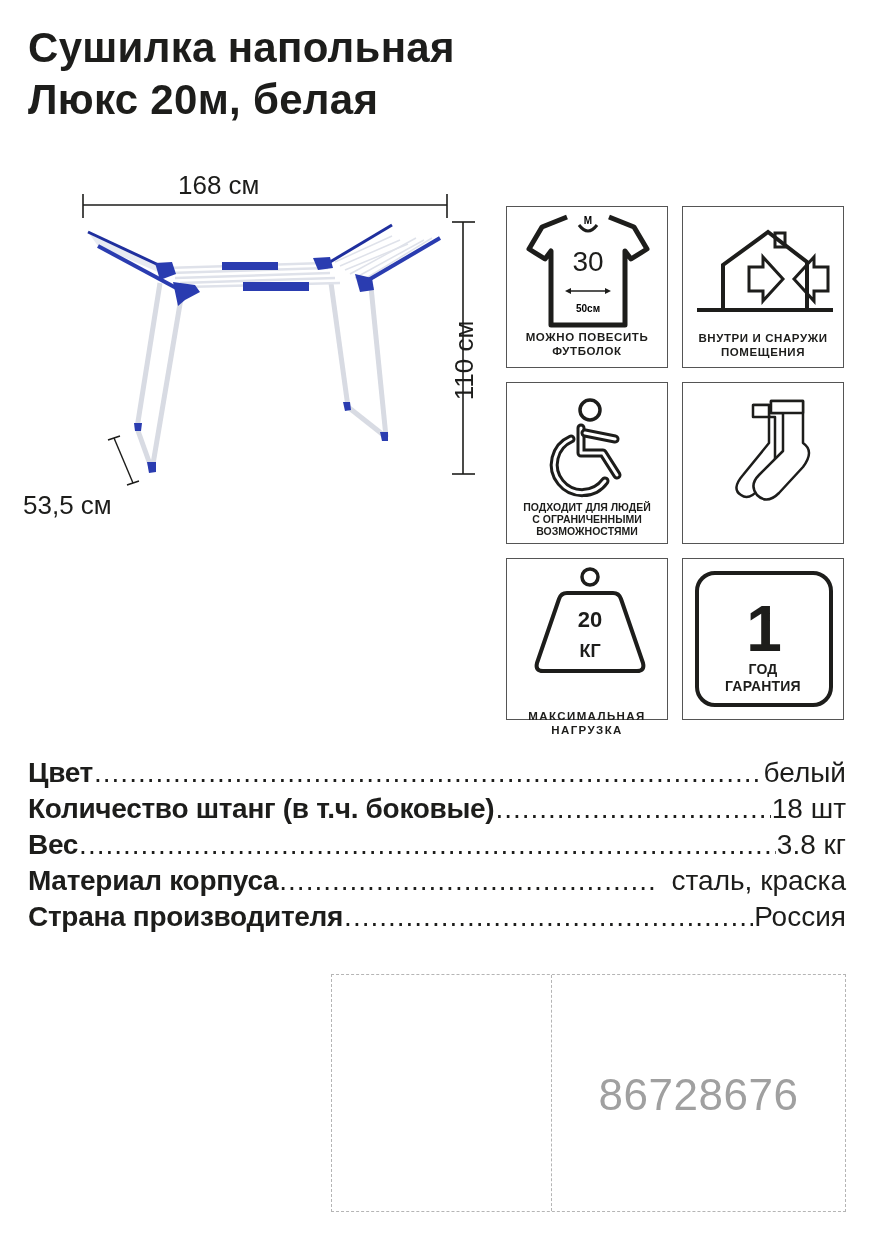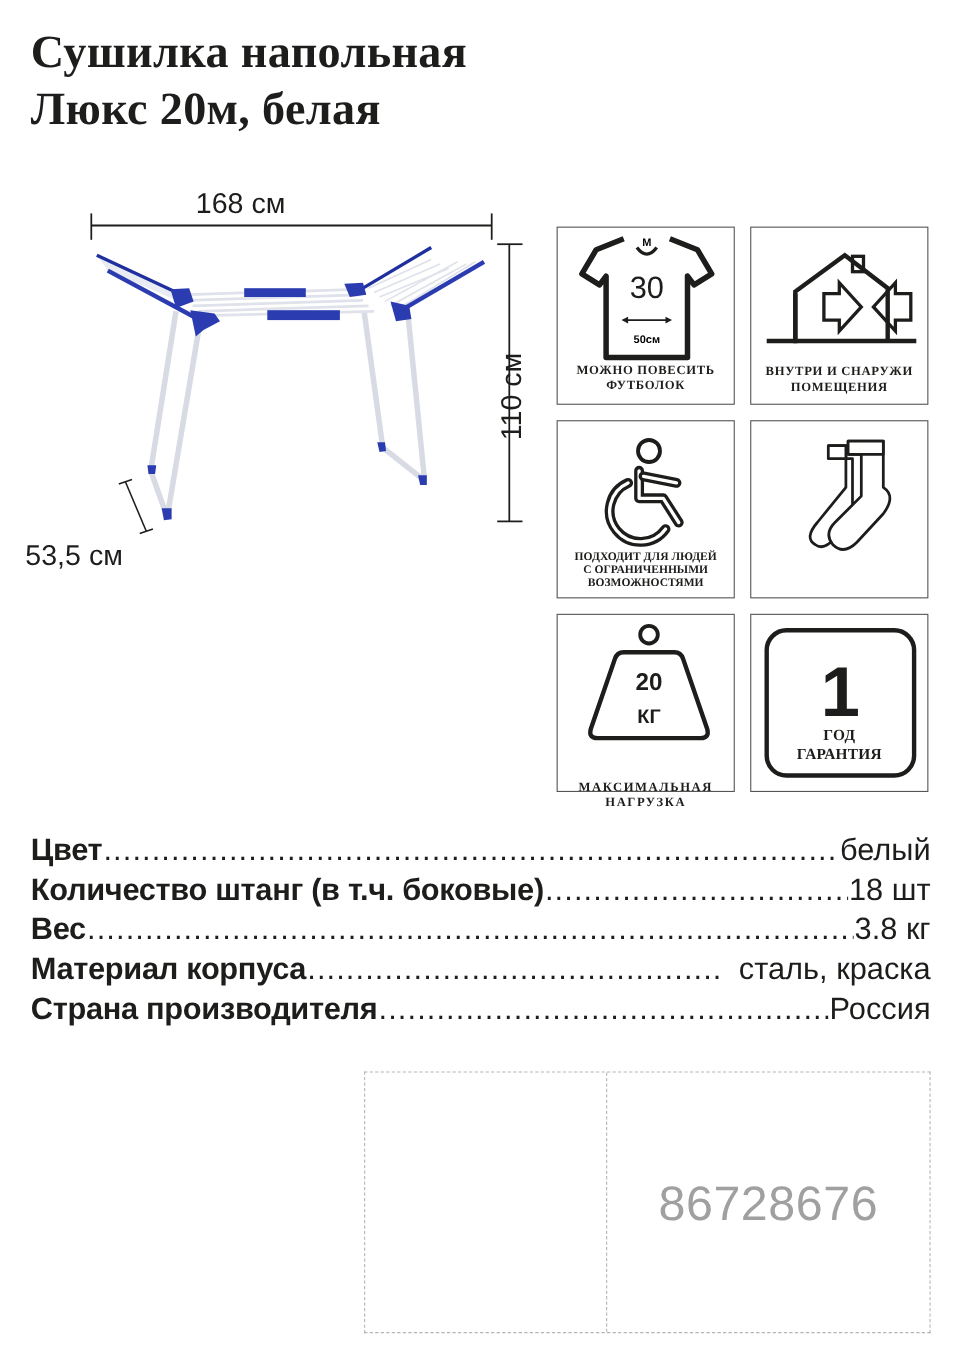--- a/index.html
+++ b/index.html
@@ -1,31 +1,31 @@
 <!DOCTYPE html>
 <html><head>
 <meta charset="utf-8">
 <style>
   html, body { margin:0; padding:0; background:#ffffff; }
   body { width:875px; height:1241px; position:relative; overflow:hidden;
          font-family:"Liberation Sans", sans-serif; color:#1d1d1b; }
   .title { position:absolute; left:28px; top:22px; font-size:42px; font-weight:bold;
-           line-height:52px; letter-spacing:0.3px;font-family:Liberation Serif, serif; }
+           line-height:52px; letter-spacing:0.3px; }
   .title div { white-space:nowrap; }
   .dim { position:absolute; font-size:26px; color:#1d1d1b; white-space:nowrap; }
   .dim-168 { left:178px; top:170px; }
   .dim-535 { left:23px; top:490px; }
   .dim-110 { left:425px; top:345px; transform:rotate(-90deg); transform-origin:center; }
   .drawing { position:absolute; left:0; top:160px; width:490px; height:370px; }
 
   .icon-card { position:absolute; width:162px; height:162px; border:1px solid #555;
                background:#fff; box-sizing:border-box; }
   .icon-card svg { position:absolute; left:0; top:0; }
   .icon-caption { position:absolute; left:0; right:0; text-align:center; font-weight:bold;
-                  font-size:11.5px; line-height:14px; letter-spacing:0.6px; color:#1d1d1b;font-family:Liberation Serif, serif; }
+                  font-size:11.5px; line-height:14px; letter-spacing:0.6px; color:#1d1d1b; }
   .icon-caption div { white-space:nowrap; }
 
   .specs { position:absolute; left:28px; top:755px; width:818px; }
   .spec-row { display:flex; align-items:baseline; height:36px; font-size:28px; line-height:36px; }
   .spec-label { font-weight:bold; white-space:nowrap; letter-spacing:-0.3px; }
   .spec-dots { flex:1; overflow:hidden; white-space:nowrap; letter-spacing:1px; margin:0 1px; }
   .spec-dots::before { content:"........................................................................................................................................................................"; }
   .spec-value { white-space:nowrap; }
 
   .stickers { position:absolute; left:331px; top:974px; width:515px; height:238px;

